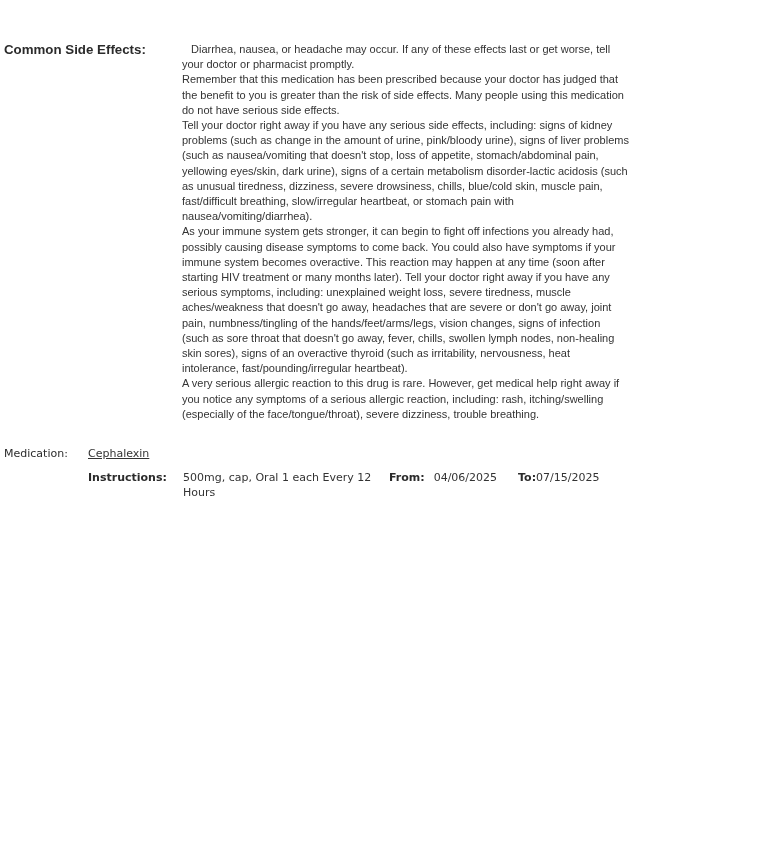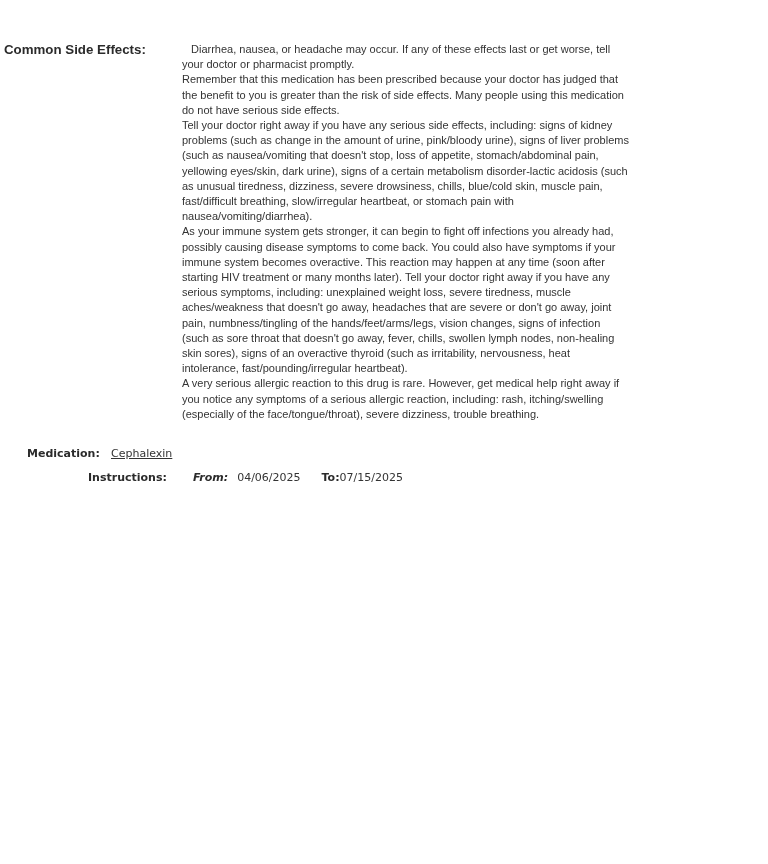--- a/index.html
+++ b/index.html
@@ -45,23 +45,22 @@
     font-size: 11px;
     line-height: 15px;
   }
   .med-row {
     display: flex;
     align-items: baseline;
   }
   .med-label {
     width: 84px;
     flex: 0 0 84px;
-    font-weight: bold;
+    font-weight: normal;
     color: #2b2b2b;
-    margin-left: 23px;
   }
   .med-value { white-space: nowrap; text-decoration: underline; }
   .instr-row {
     display: flex;
     align-items: flex-start;
     margin-left: 84px;
     margin-top: 9px;
   }
   .instr-label {
     width: 95px;
@@ -71,21 +70,21 @@
   }
   .instr-value {
     width: 190px;
     flex: 0 0 190px;
   }
   .from-label, .to-label {
     font-weight: bold;
     color: #2b2b2b;
     white-space: nowrap;
   }
-  .from-label { margin-left: 10px; margin-right: 9px; font-style: italic; }
+  .from-label { margin-left: 16px; margin-right: 9px; }
   .to-label { margin-left: 21px; }
   .date-value { white-space: nowrap; }
 </style>
 </head>
 <body style="color: rgb(51, 51, 51); background: rgb(255, 255, 255);">
 
 <div class="page">
 
   <div class="se-row">
     <div class="se-label-col">Common Side Effects:</div>
@@ -98,20 +97,21 @@
     </div>
   </div>
 
   <div class="med-section">
     <div class="med-row">
       <span class="med-label">Medication:</span>
       <span class="med-value">Cephalexin</span>
     </div>
     <div class="instr-row">
       <span class="instr-label">Instructions:</span>
+      <span class="instr-value">500mg, cap, Oral 1 each Every 12 Hours</span>
       <span class="from-label">From:</span>
       <span class="date-value">04/06/2025</span>
       <span class="to-label">To:</span>
       <span class="date-value">07/15/2025</span>
     </div>
   </div>
 
 </div>
 
 </body></html>

